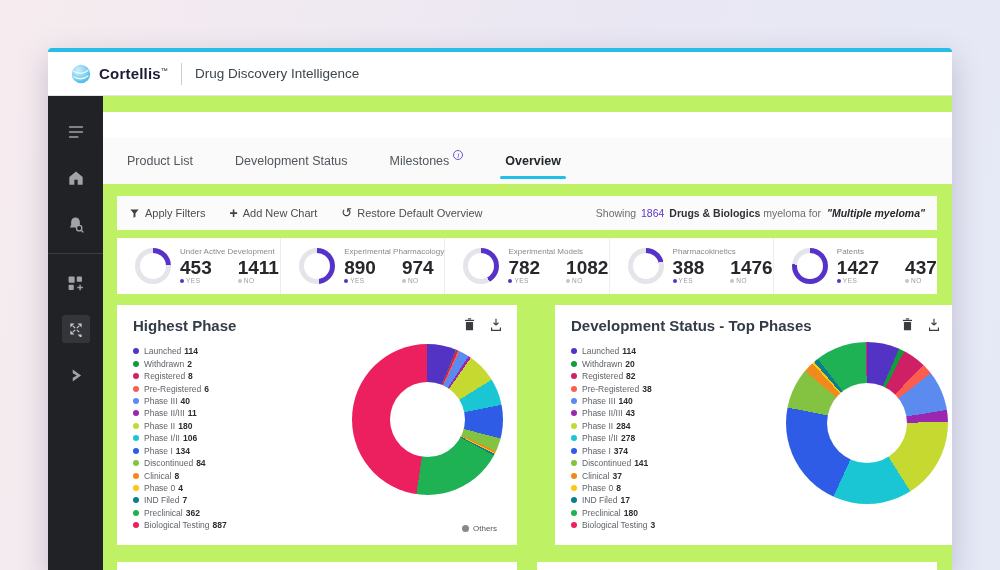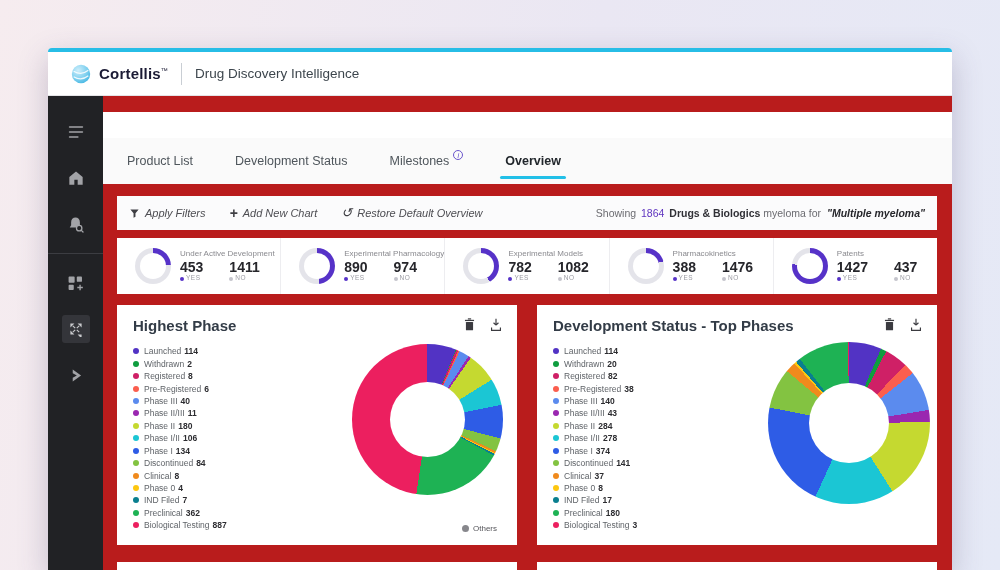--- a/index.html
+++ b/index.html
@@ -19,61 +19,61 @@
   .hdiv { width:1px; height:22px; background:#c9ced4; margin:0 13px; }
   .product { font-size:13.5px; color:#3d464d; }
   
   .sidebar { position:absolute; left:0; top:48px; bottom:0; width:55px; background:#212225; }
   .side-icon { height:46px; display:flex; align-items:center; justify-content:center; cursor:pointer; }
   .side-icon:first-child { margin-top:13px; }
   .side-sep { height:1px; background:#3c3d42; margin:6px 0; }
   .side-chip { width:28px; height:28px; background:#34353a; border-radius:3px;
     display:flex; align-items:center; justify-content:center; }
   
-  .content { position:absolute; left:55px; top:48px; right:0; bottom:0; background:#b91c1c; }
+  .content { position:absolute; left:55px; top:48px; right:0; bottom:0; background:#bef264; }
   .white-band { position:absolute; left:0; right:0; top:16px; height:26px; background:#fff; }
   .tabstrip { position:absolute; left:0; right:0; top:42px; height:46px; background:#fafafa;
     display:flex; align-items:stretch; padding-left:24px; }
   .tab { position:relative; display:flex; align-items:center; margin-right:42px;
     font-size:12.5px; color:#4f565c; cursor:pointer; }
   .tab.active { color:#22272c; font-weight:700; }
   .tab.active::after { content:""; position:absolute; left:-5px; right:-5px; bottom:5px;
     height:3px; border-radius:2px; background:#22c0e8; }
   .tab .info-dot { display:inline-block; width:10px; height:10px; border:1px solid #6a55cc;
     border-radius:50%; color:#5a43c8; font-size:7px; line-height:9px; text-align:center;
     margin-left:4px; position:relative; top:-6px; font-style:italic; }
   
   .toolbar { position:absolute; left:14px; right:15px; top:100px; height:34px; background:#fbfbfc;
     display:flex; align-items:center; padding:0 12px; }
   .tbtn { display:flex; align-items:center; gap:5px; background:none; border:none;
-    font-family:inherit; font-size:11px; color:#4d4d52; margin-right:24px; cursor:pointer;font-style:italic; }
+    font-family:inherit; font-size:11px; color:#4d4d52; margin-right:24px; cursor:pointer; }
   .tbtn .plus { font-size:14px; font-weight:700; color:#3f3f44; line-height:10px; }
   .tbtn .undo { font-size:13px; color:#3f3f44; line-height:10px; }
   .spacer { flex:1; }
   .showing { font-size:10.5px; color:#6b6b70; }
   .showing .count { color:#5e33bf; font-weight:400; margin:0 2px; cursor:pointer; text-decoration:none; }
   .showing b { color:#303036; }
   .showing .it { font-style:italic; color:#26262b; margin-left:3px; }
   
   .kpis { position:absolute; left:14px; right:15px; top:142px; height:56px; background:#fff; display:flex; }
   .kpi { flex:1; display:flex; align-items:center; padding-left:18px; border-right:1px solid #ededf0; }
   .kpi:last-child { border-right:none; }
   .gauge { width:36px; height:36px; border-radius:50%; position:relative; flex:none; margin-right:9px; }
   .gauge::after { content:""; position:absolute; left:5px; top:5px; width:26px; height:26px;
     border-radius:50%; background:#fff; }
   .kpi-info { line-height:1; }
   .kpi-title { font-size:8px; color:#8a8a8f; margin-bottom:2px; white-space:nowrap; }
   .nums { display:flex; gap:26px; }
-  .num-val { font-size:14px; font-weight:700; color:#26262b; }
+  .num-val { font-size:19px; font-weight:700; color:#26262b; }
   .num-cap { font-size:6.5px; color:#9b9ba3; letter-spacing:.5px; margin-top:1px;
     display:flex; align-items:center; gap:2px; }
   .cap-dot { width:4px; height:4px; border-radius:50%; display:inline-block; }
   
   .card { position:absolute; top:209px; width:400px; height:240px; background:#fff; }
-  .card1 { left:14px; } .card2 { left:434px; }
+  .card1 { left:14px; } .card2 { left:452px; }
   .card h2 { position:absolute; left:16px; top:12px; font-size:15px; font-weight:700; color:#333c47; }
   .cicons { position:absolute; right:14px; top:12px; display:flex; gap:13px; }
   .cicons span { cursor:pointer; display:flex; }
   .legend { position:absolute; left:16px; top:40px; }
   .leg-row { display:flex; align-items:center; height:12.45px; cursor:pointer; }
   .leg-dot { width:6px; height:6px; border-radius:50%; margin-right:5px; flex:none; }
   .leg-label { font-size:8.5px; color:#5f6368; }
   .leg-val { font-size:8.5px; font-weight:700; color:#2c2c30; margin-left:3px; }
   .donut { position:absolute; border-radius:50%; }
   .donut .hole { position:absolute; background:#fff; border-radius:50%; }

